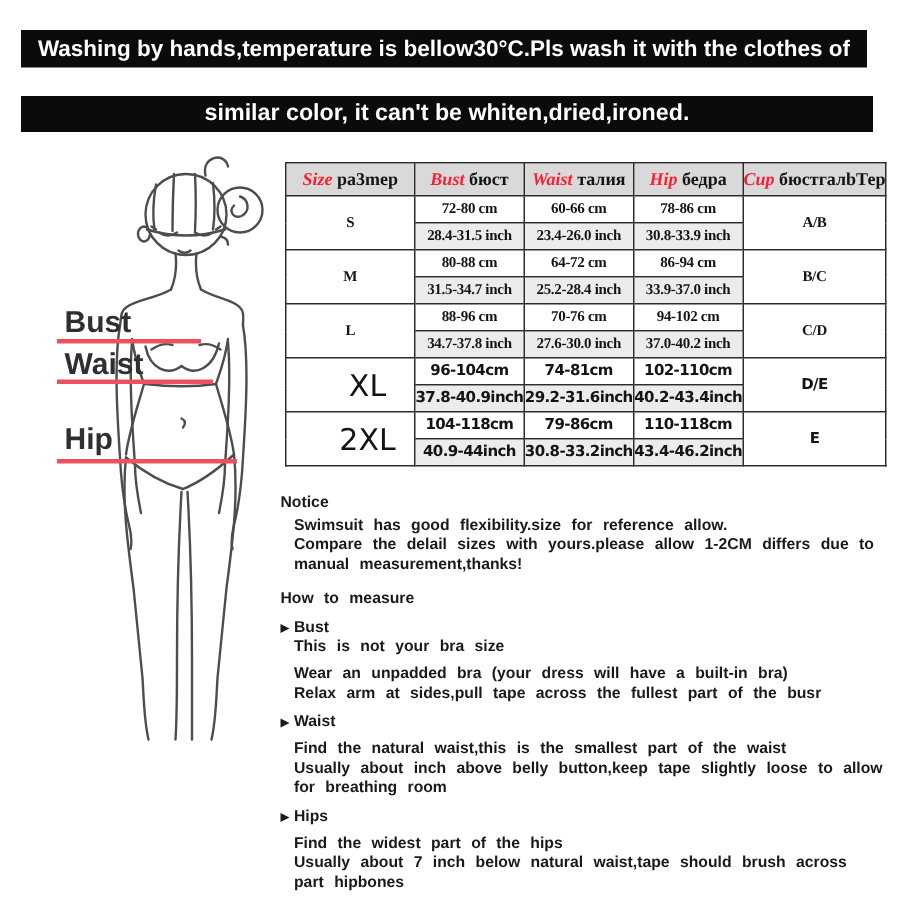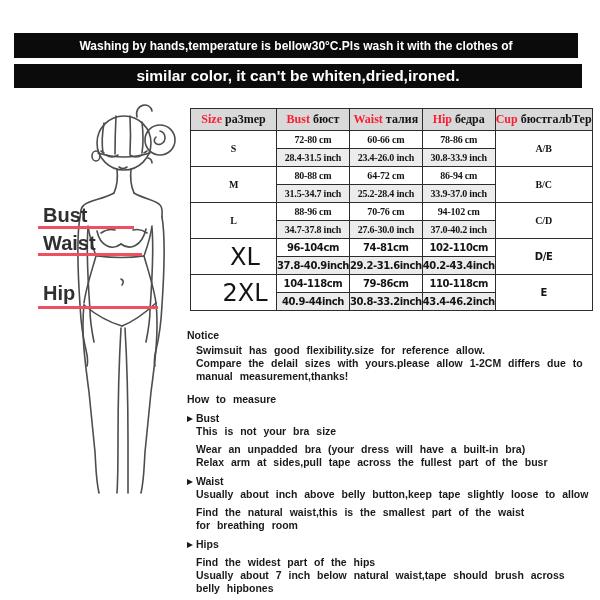--- a/index.html
+++ b/index.html
@@ -6,49 +6,49 @@
   .canvas{position:relative;width:600px;height:600px;background:#fff;overflow:hidden;
           font-family:"Liberation Sans",sans-serif;color:#111;}
 
   
   .title{position:absolute;top:9px;left:0;width:600px;text-align:center;
          font-size:19px;font-weight:bold;letter-spacing:.3px;white-space:pre;color:#0d0d0d;}
 
   
   .bar{position:absolute;background:#0b0b0b;color:#fff;font-weight:bold;
        display:flex;align-items:center;justify-content:center;white-space:nowrap;}
-  .bar1{left:14px;top:33px;width:564px;height:25px;font-size:12px;}
+  .bar1{left:14px;top:20px;width:564px;height:25px;font-size:15px;}
   .bar2{left:14px;top:64px;width:568px;height:24px;font-size:15.5px;}
 
   
   .figure-svg{position:absolute;left:0;top:100px;width:200px;height:400px;}
   .measure-label{position:absolute;font-size:20px;font-weight:bold;color:#2f2f2f;}
   .m-bust{left:43px;top:204px;}
   .m-waist{left:43px;top:232px;}
   .m-hip{left:43px;top:282px;}
   .measure-line{position:absolute;height:3px;background:#ef5060;}
   .l-bust{left:38px;top:226px;width:96px;}
   .l-waist{left:38px;top:253px;width:104px;}
   .l-hip{left:38px;top:306px;width:120px;}
 
   
   table.size-table{position:absolute;left:190px;top:108px;border-collapse:collapse;
        table-layout:fixed;font-family:"Liberation Serif",serif;color:#141414;}
   .size-table td,.size-table th{border:1px solid #2c2c2c;text-align:center;
        vertical-align:middle;padding:0;overflow:hidden;}
   .size-table thead th{background:#d9d9d9;font-size:12px;font-weight:bold;height:21px;
        white-space:nowrap;}
-  .red{color:#fa1e32;}
+  .red{color:#fa1e32;font-style:italic;}
   .cm-row td,.inch-row td{height:17px;font-size:10px;font-weight:bold;
        letter-spacing:-0.2px;white-space:nowrap;}
   .inch-row td{background:#ececec;}
   .size-cell{font-size:14px;font-weight:bold;background:#fff;}
   .cup-cell{font-size:12.5px;font-weight:bold;background:#fff;}
   tr.r-sans td{font-family:"DejaVu Sans",sans-serif;letter-spacing:-0.4px;}
-  tr.r-sans .size-cell{font-size:24px;font-weight:400;letter-spacing:0;padding-left:23px;}
+  tr.r-sans .size-cell{font-size:20px;font-weight:400;letter-spacing:0;padding-left:23px;}
 
   
   .notice{position:absolute;left:187px;top:329px;width:400px;
           font-size:10.5px;font-weight:bold;color:#1a1a1a;
           word-spacing:4px;line-height:13px;}
   .nt-heading{margin-bottom:2px;}
   .nt-body,.sec-body{margin-left:9px;}
   .nt-line,.sec-line{white-space:nowrap;}
   .htm-heading{margin:10px 0 4px 0;}
   .sec{margin-top:6px;}
@@ -234,32 +234,32 @@
         <div class="sec-line">Relax arm at sides,pull tape across the fullest part of the busr</div>
       </div>
     </div>
 
     <div class="sec">
       <div class="sec-title">
         <span class="tri"></span>
         <span>Waist</span>
       </div>
       <div class="sec-body">
+        <div class="sec-line gap">Find the natural waist,this is the smallest part of the waist</div>
         <div class="sec-line">Usually about inch above belly button,keep tape slightly loose to allow</div>
-        <div class="sec-line gap">Find the natural waist,this is the smallest part of the waist</div>
         <div class="sec-line">for breathing room</div>
       </div>
     </div>
 
     <div class="sec">
       <div class="sec-title">
         <span class="tri"></span>
         <span>Hips</span>
       </div>
       <div class="sec-body">
         <div class="sec-line gap">Find the widest part of the hips</div>
         <div class="sec-line">Usually about 7 inch below natural waist,tape should brush across</div>
-        <div class="sec-line">belly hipbones</div>
+        <div class="sec-line">part hipbones</div>
       </div>
     </div>
   </div>
 
 </div>
 
 </body></html>

